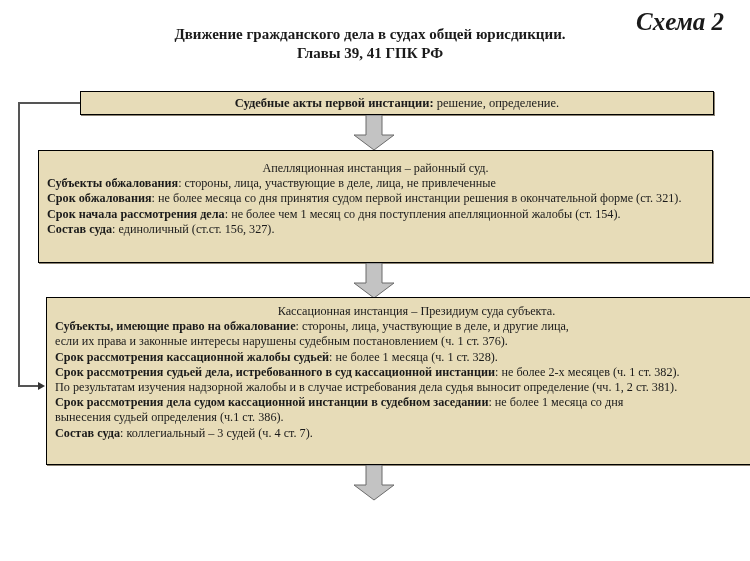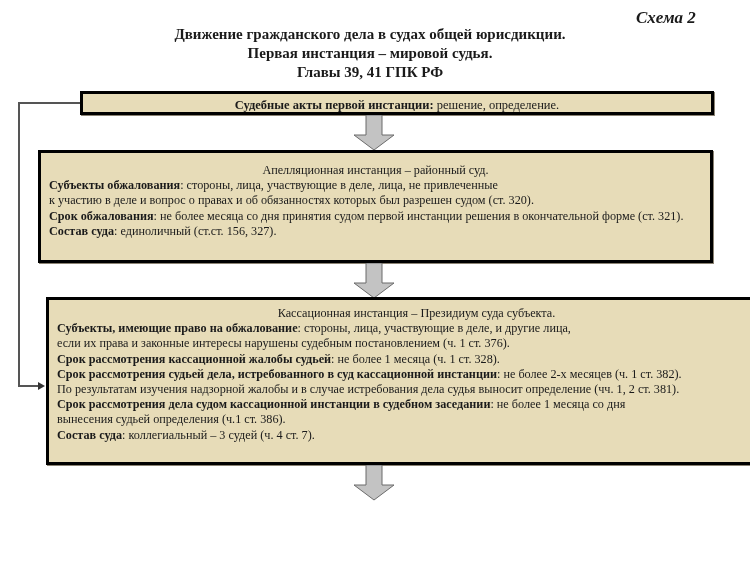--- a/index.html
+++ b/index.html
@@ -1,21 +1,21 @@
 <!DOCTYPE html>
 <html><head>
   <meta charset="utf-8">
   <style>
     html, body { margin:0; padding:0; background:#ffffff; }
     body { width:750px; height:561px; position:relative; overflow:hidden;
            font-family:"Liberation Serif", "DejaVu Serif", serif; color:#1a1a1a; }
-    .scheme-label { position:absolute; left:636px; top:8px; font-size:17px; font-style:italic; font-weight:bold; }
+    .scheme-label { position:absolute; left:636px; top:8px; font-size:25px; font-style:italic; font-weight:bold; }
     .title { position:absolute; left:100px; top:25px; width:540px; text-align:center;
              font-weight:bold; font-size:15px; line-height:19px; }
-    .box { position:absolute; background:#e7dcb8; border:3px solid #000000;
+    .box { position:absolute; background:#e7dcb8; border:1px solid #000000;
            box-shadow:1px 1px 0 #8b8373; box-sizing:border-box; font-size:12.2px; line-height:15.2px; }
     .box b { font-weight:bold; }
     #box1 { left:80px; top:91px; width:634px; height:24px; text-align:center; line-height:22px; font-size:12.5px; }
     #box2 { left:38px; top:150px; width:675px; height:113px; padding:10px 0 16px 8px; }
     #box3 { left:46px; top:297px; width:741px; height:168px; padding:6px 0 0 8px; }
     .center-line { text-align:center; padding-right:8px; }
     .line { white-space:nowrap; }
     .arrow { position:absolute; }
     .connector-v { position:absolute; left:18px; top:102px; width:1.5px; height:284px; background:#555; }
     .connector-h-top { position:absolute; left:18px; top:102px; width:62px; height:1.5px; background:#555; }
@@ -23,42 +23,41 @@
     .connector-arrowhead { position:absolute; left:38px; top:382px; width:0; height:0;
             border-top:4px solid transparent; border-bottom:4px solid transparent; border-left:7px solid #333; }
   </style>
 </head>
 <body>
 
 <div class="scheme-label">Схема 2</div>
 
 <div class="title">
   <div>Движение гражданского дела в судах общей юрисдикции.</div>
-  <div>Первая инстанция – мировой судья.</div>
   <div>Главы 39, 41 ГПК РФ</div>
 </div>
 
 <div class="connector-h-top"></div>
 <div class="connector-v"></div>
 <div class="connector-h-bot"></div>
 <div class="connector-arrowhead"></div>
 
 <div class="box" id="box1">
   <b>Судебные акты первой инстанции:</b><span> решение, определение.</span>
 </div>
 
 <svg class="arrow" style="left:350px; top:115px;" width="48" height="36" viewBox="0 0 48 36">
   <polygon points="16,0 32,0 32,20 44,20 24,35 4,20 16,20" fill="#c3c3c3" stroke="#6b6b6b" stroke-width="1"></polygon>
 </svg>
 
 <div class="box" id="box2">
   <div class="center-line line">Апелляционная инстанция – районный суд.</div>
   <div class="line"><b>Субъекты обжалования</b><span>: стороны, лица, участвующие в деле, лица, не привлеченные</span></div>
-  <div class="line"><b></b><span>к участию в деле и вопрос о правах и об обязанностях которых был разрешен судом (ст. 320).</span></div>
   <div class="line"><b>Срок обжалования</b><span>: не более месяца со дня принятия судом первой инстанции решения в окончательной форме (ст. 321).</span></div>
+  <div class="line"><b>Срок начала рассмотрения дела</b><span>: не более чем 1 месяц со дня поступления апелляционной жалобы (ст. 154).</span></div>
   <div class="line"><b>Состав суда</b><span>: единоличный (ст.ст. 156, 327).</span></div>
 </div>
 
 <svg class="arrow" style="left:350px; top:263px;" width="48" height="36" viewBox="0 0 48 36">
   <polygon points="16,0 32,0 32,20 44,20 24,35 4,20 16,20" fill="#c3c3c3" stroke="#6b6b6b" stroke-width="1"></polygon>
 </svg>
 
 <div class="box" id="box3">
   <div class="center-line line">Кассационная инстанция – Президиум суда субъекта.</div>
   <div class="line"><b>Субъекты, имеющие право на обжалование</b><span>: стороны, лица, участвующие в деле, и другие лица,</span></div>

